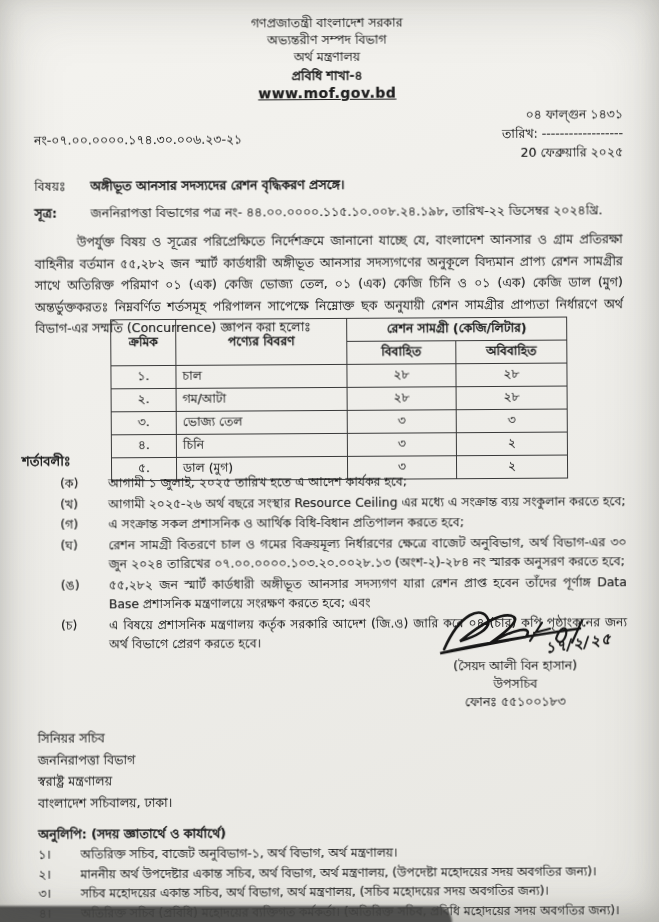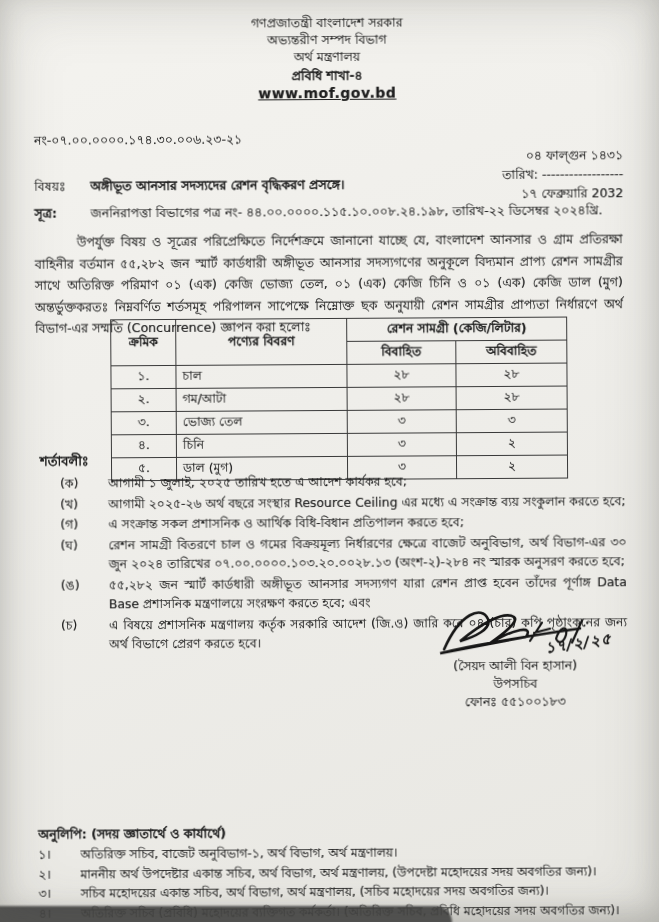--- a/index.html
+++ b/index.html
@@ -19,21 +19,21 @@
     filter:blur(0.3px) contrast(1.05);
   }
   .scan *{text-shadow:0 0 0.6px rgba(20,20,20,.45);}
   
   .hdr{position:absolute;top:14px;left:0;width:100%;text-align:center;line-height:17px;font-size:12.5px;}
   .hdr .l{display:block;}
   .hdr .branch{font-weight:bold;margin-top:2px;}
   .hdr .site{font-weight:bold;font-size:14px;text-decoration:underline;letter-spacing:.5px;margin-top:1px;display:inline-block;}
   
   .memo-no{position:absolute;left:36px;top:130px;font-size:12.5px;}
-  .meta-right{position:absolute;right:34px;top:106px;text-align:right;font-size:12.5px;line-height:19px;margin-top:41px;}
+  .meta-right{position:absolute;right:34px;top:106px;text-align:right;font-size:12.5px;line-height:19px;}
   
   .row-line{position:absolute;left:36px;font-size:12.5px;}
   .lbl{display:inline-block;width:56px;font-weight:normal;vertical-align:top;}
   .subj{font-weight:bold;}
   
   .body-par{
     position:absolute;left:36px;top:230px;width:588px;
     font-size:12.6px;line-height:21.5px;text-align:justify;text-indent:42px;
   }
   
@@ -41,21 +41,21 @@
     position:absolute;left:111px;top:318px;border-collapse:collapse;
     font-size:12.3px;
   }
   table.ration th,table.ration td{
     border:1.2px solid #3c3c3c;padding:1px 6px;height:19px;text-align:center;font-weight:bold;
   }
   table.ration td.item{text-align:left;}
   table.ration td{font-weight:normal;}
   .w-sl{width:52px}.w-item{width:158px}.w-m{width:96px}.w-u{width:98px}
   
-  .terms-h{position:absolute;left:40px;top:450px;font-weight:bold;font-size:13px;}
+  .terms-h{position:absolute;left:22px;top:450px;font-weight:bold;font-size:13px;}
   .terms{position:absolute;left:60px;top:472px;width:566px;font-size:12.4px;line-height:19.5px;}
   .term{display:flex;margin-bottom:1px;}
   .term .tl{width:34px;flex:none;}
   .term .tt{flex:1;margin-left:14px;text-align:justify;}
   
   .sig{position:absolute;right:30px;top:604px;width:230px;text-align:center;font-size:12.5px;line-height:18px;}
   .sig svg{display:block;margin:0 auto -4px auto;}
   .sig .hand-date{
     position:absolute;top:32px;right:18px;
     font-size:15px;font-style:italic;font-weight:bold;transform:rotate(-8deg);
@@ -88,21 +88,21 @@
       <span class="l">অভ্যন্তরীণ সম্পদ বিভাগ</span>
       <span class="l">অর্থ মন্ত্রণালয়</span>
       <span class="l branch">প্রবিধি শাখা-৪</span>
       <span class="site">www.mof.gov.bd</span>
     </div>
 
     <div class="memo-no">নং-০৭.০০.০০০০.১৭৪.৩০.০০৬.২৩-২১</div>
     <div class="meta-right">
       <div>০৪ ফাল্গুন ১৪৩১</div>
       <div>তারিখ: ------------------</div>
-      <div>১৭ ফেব্রুয়ারি 2032</div>
+      <div>20 ফেব্রুয়ারি ২০২৫</div>
     </div>
 
     <div class="row-line" style="top:176px;width:590px;">
       <span class="lbl">বিষয়ঃ</span><span class="subj">অঙ্গীভূত আনসার সদস্যদের রেশন বৃদ্ধিকরণ প্রসঙ্গে।</span>
     </div>
 
     <div class="row-line" style="top:203px;width:590px;">
       <span class="lbl" style="font-weight:bold;">সূত্র:</span><span>জননিরাপত্তা বিভাগের পত্র নং- ৪৪.০০.০০০০.১১৫.১০.০০৮.২৪.১৯৮, তারিখ-২২ ডিসেম্বর ২০২৪খ্রি.</span>
     </div>
 
@@ -184,20 +184,26 @@
       <svg width="170" height="58" viewBox="0 0 170 58">
         <path d="M14 46 C30 10, 52 2, 58 16 C62 26, 44 34, 30 38 C52 20, 74 8, 84 14 C90 18, 72 32, 60 40 C84 26, 104 22, 96 34 L10 50 C40 42, 120 30, 150 26" fill="none" stroke="#1b1b1b" stroke-width="2.6" stroke-linecap="round"></path>
         <path d="M100 38 L112 20 M104 30 L120 26 M126 36 C130 24, 138 22, 136 32 C134 40, 128 42, 126 36 M142 40 L152 18" fill="none" stroke="#1b1b1b" stroke-width="2.2" stroke-linecap="round"></path>
       </svg>
       <span class="hand-date">১৭/২/২৫</span>
       <div>(সৈয়দ আলী বিন হাসান)</div>
       <div>উপসচিব</div>
       <div>ফোনঃ ৫৫১০০১৮৩</div>
     </div>
 
+    <div class="recipient">
+      <div>সিনিয়র সচিব</div>
+      <div>জননিরাপত্তা বিভাগ</div>
+      <div>স্বরাষ্ট্র মন্ত্রণালয়</div>
+      <div>বাংলাদেশ সচিবালয়, ঢাকা।</div>
+    </div>
 
     <div class="copies-h">অনুলিপি: (সদয় জ্ঞাতার্থে ও কার্যার্থে)</div>
     <div class="copies">
       <div class="copy">
         <span class="cl">১।</span>
         <span class="ct">অতিরিক্ত সচিব, বাজেট অনুবিভাগ-১, অর্থ বিভাগ, অর্থ মন্ত্রণালয়।</span>
       </div>
       <div class="copy">
         <span class="cl">২।</span>
         <span class="ct">মাননীয় অর্থ উপদেষ্টার একান্ত সচিব, অর্থ বিভাগ, অর্থ মন্ত্রণালয়, (উপদেষ্টা মহোদয়ের সদয় অবগতির জন্য)।</span>

